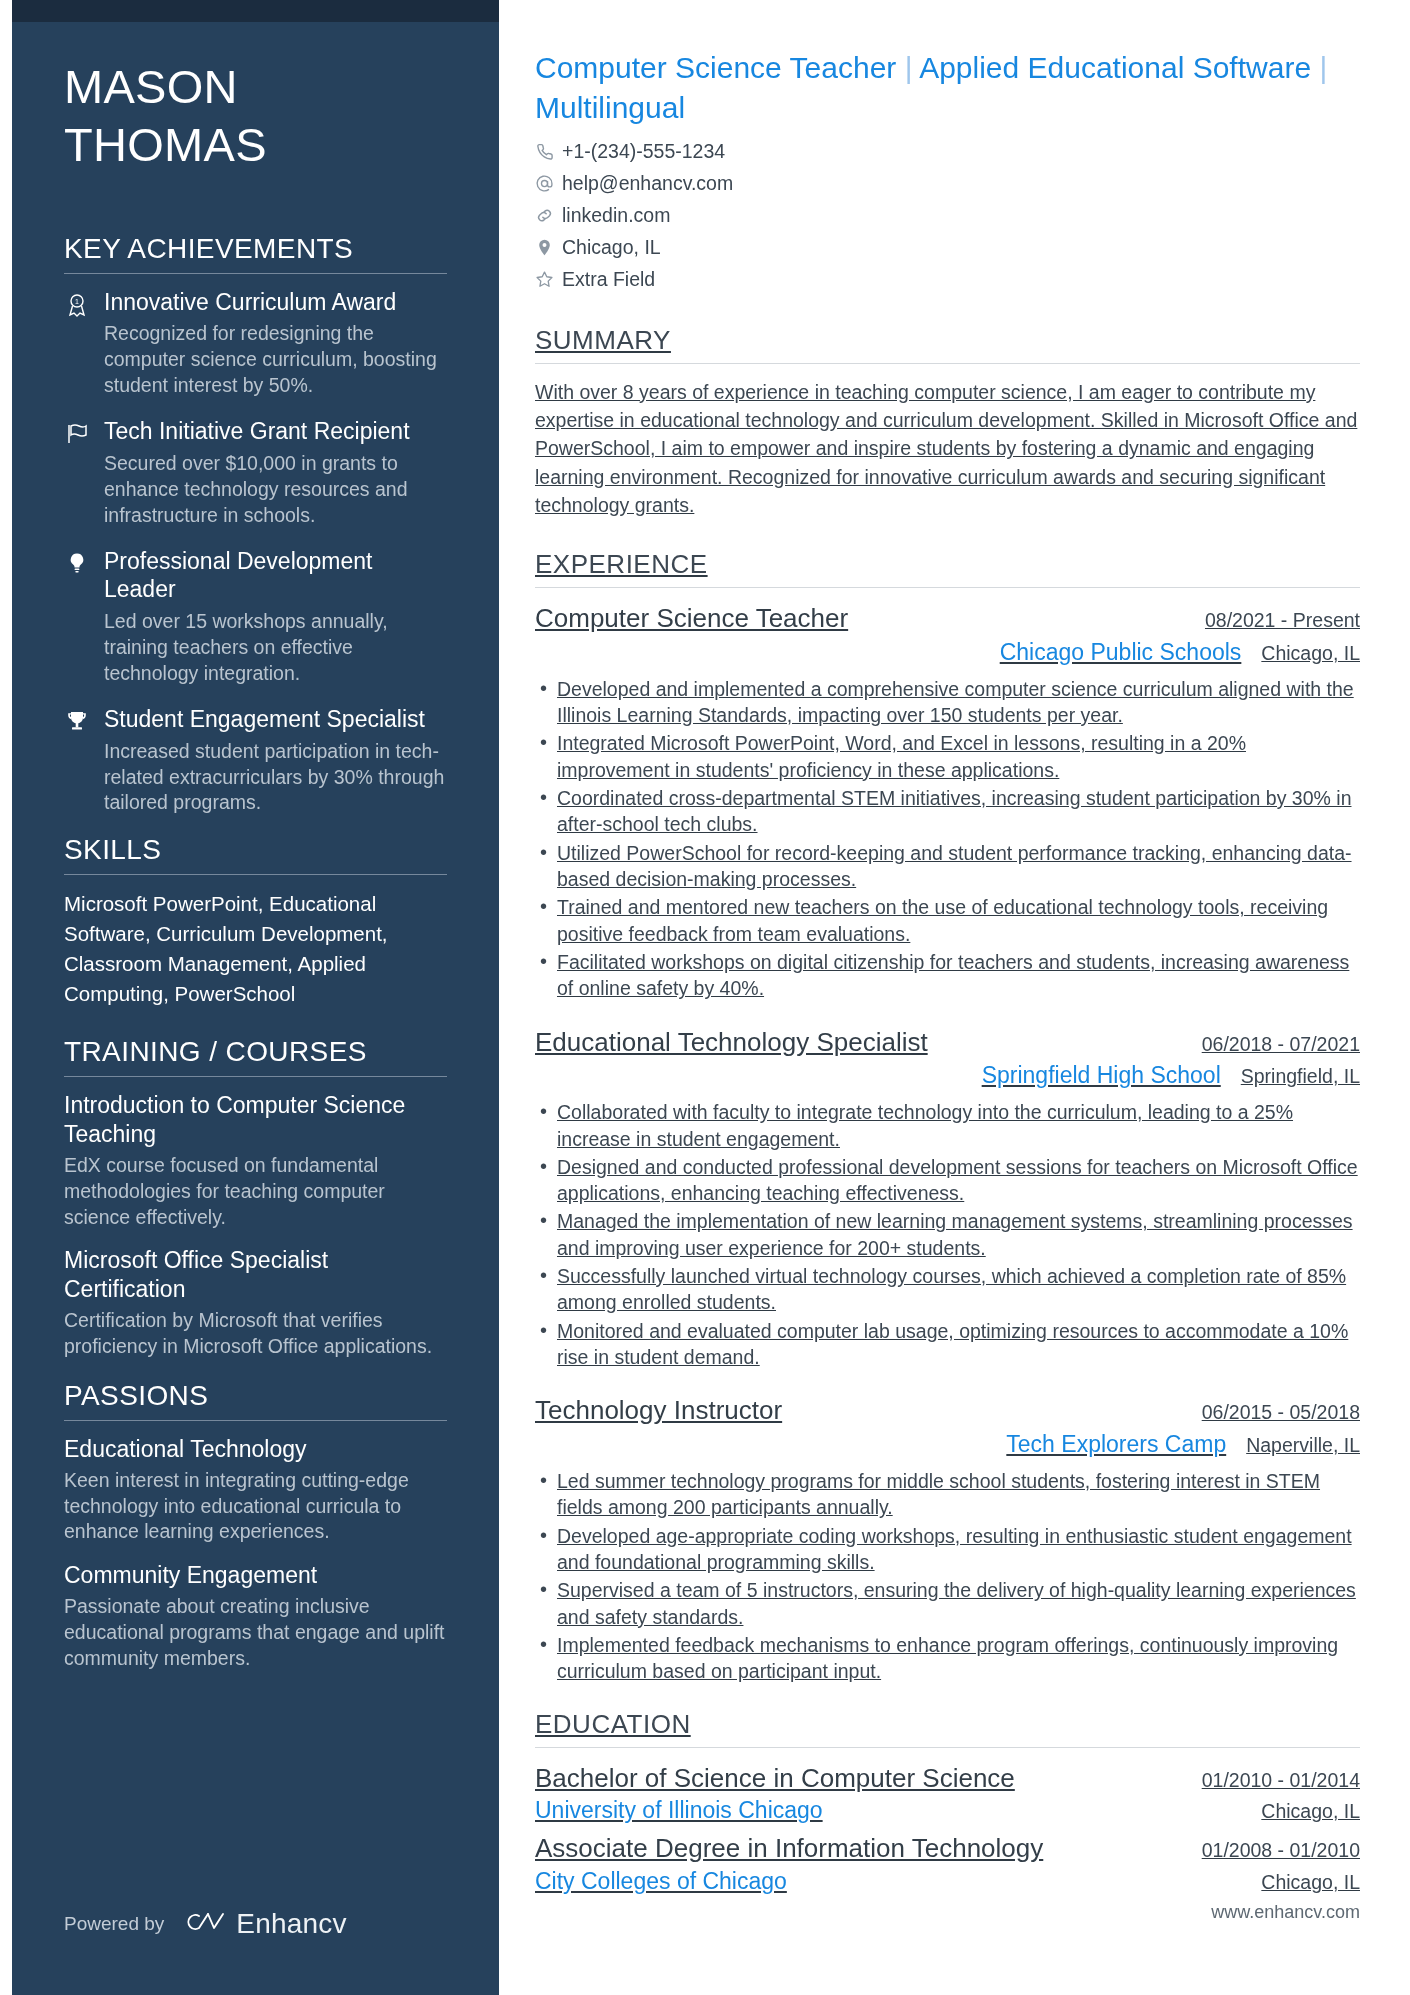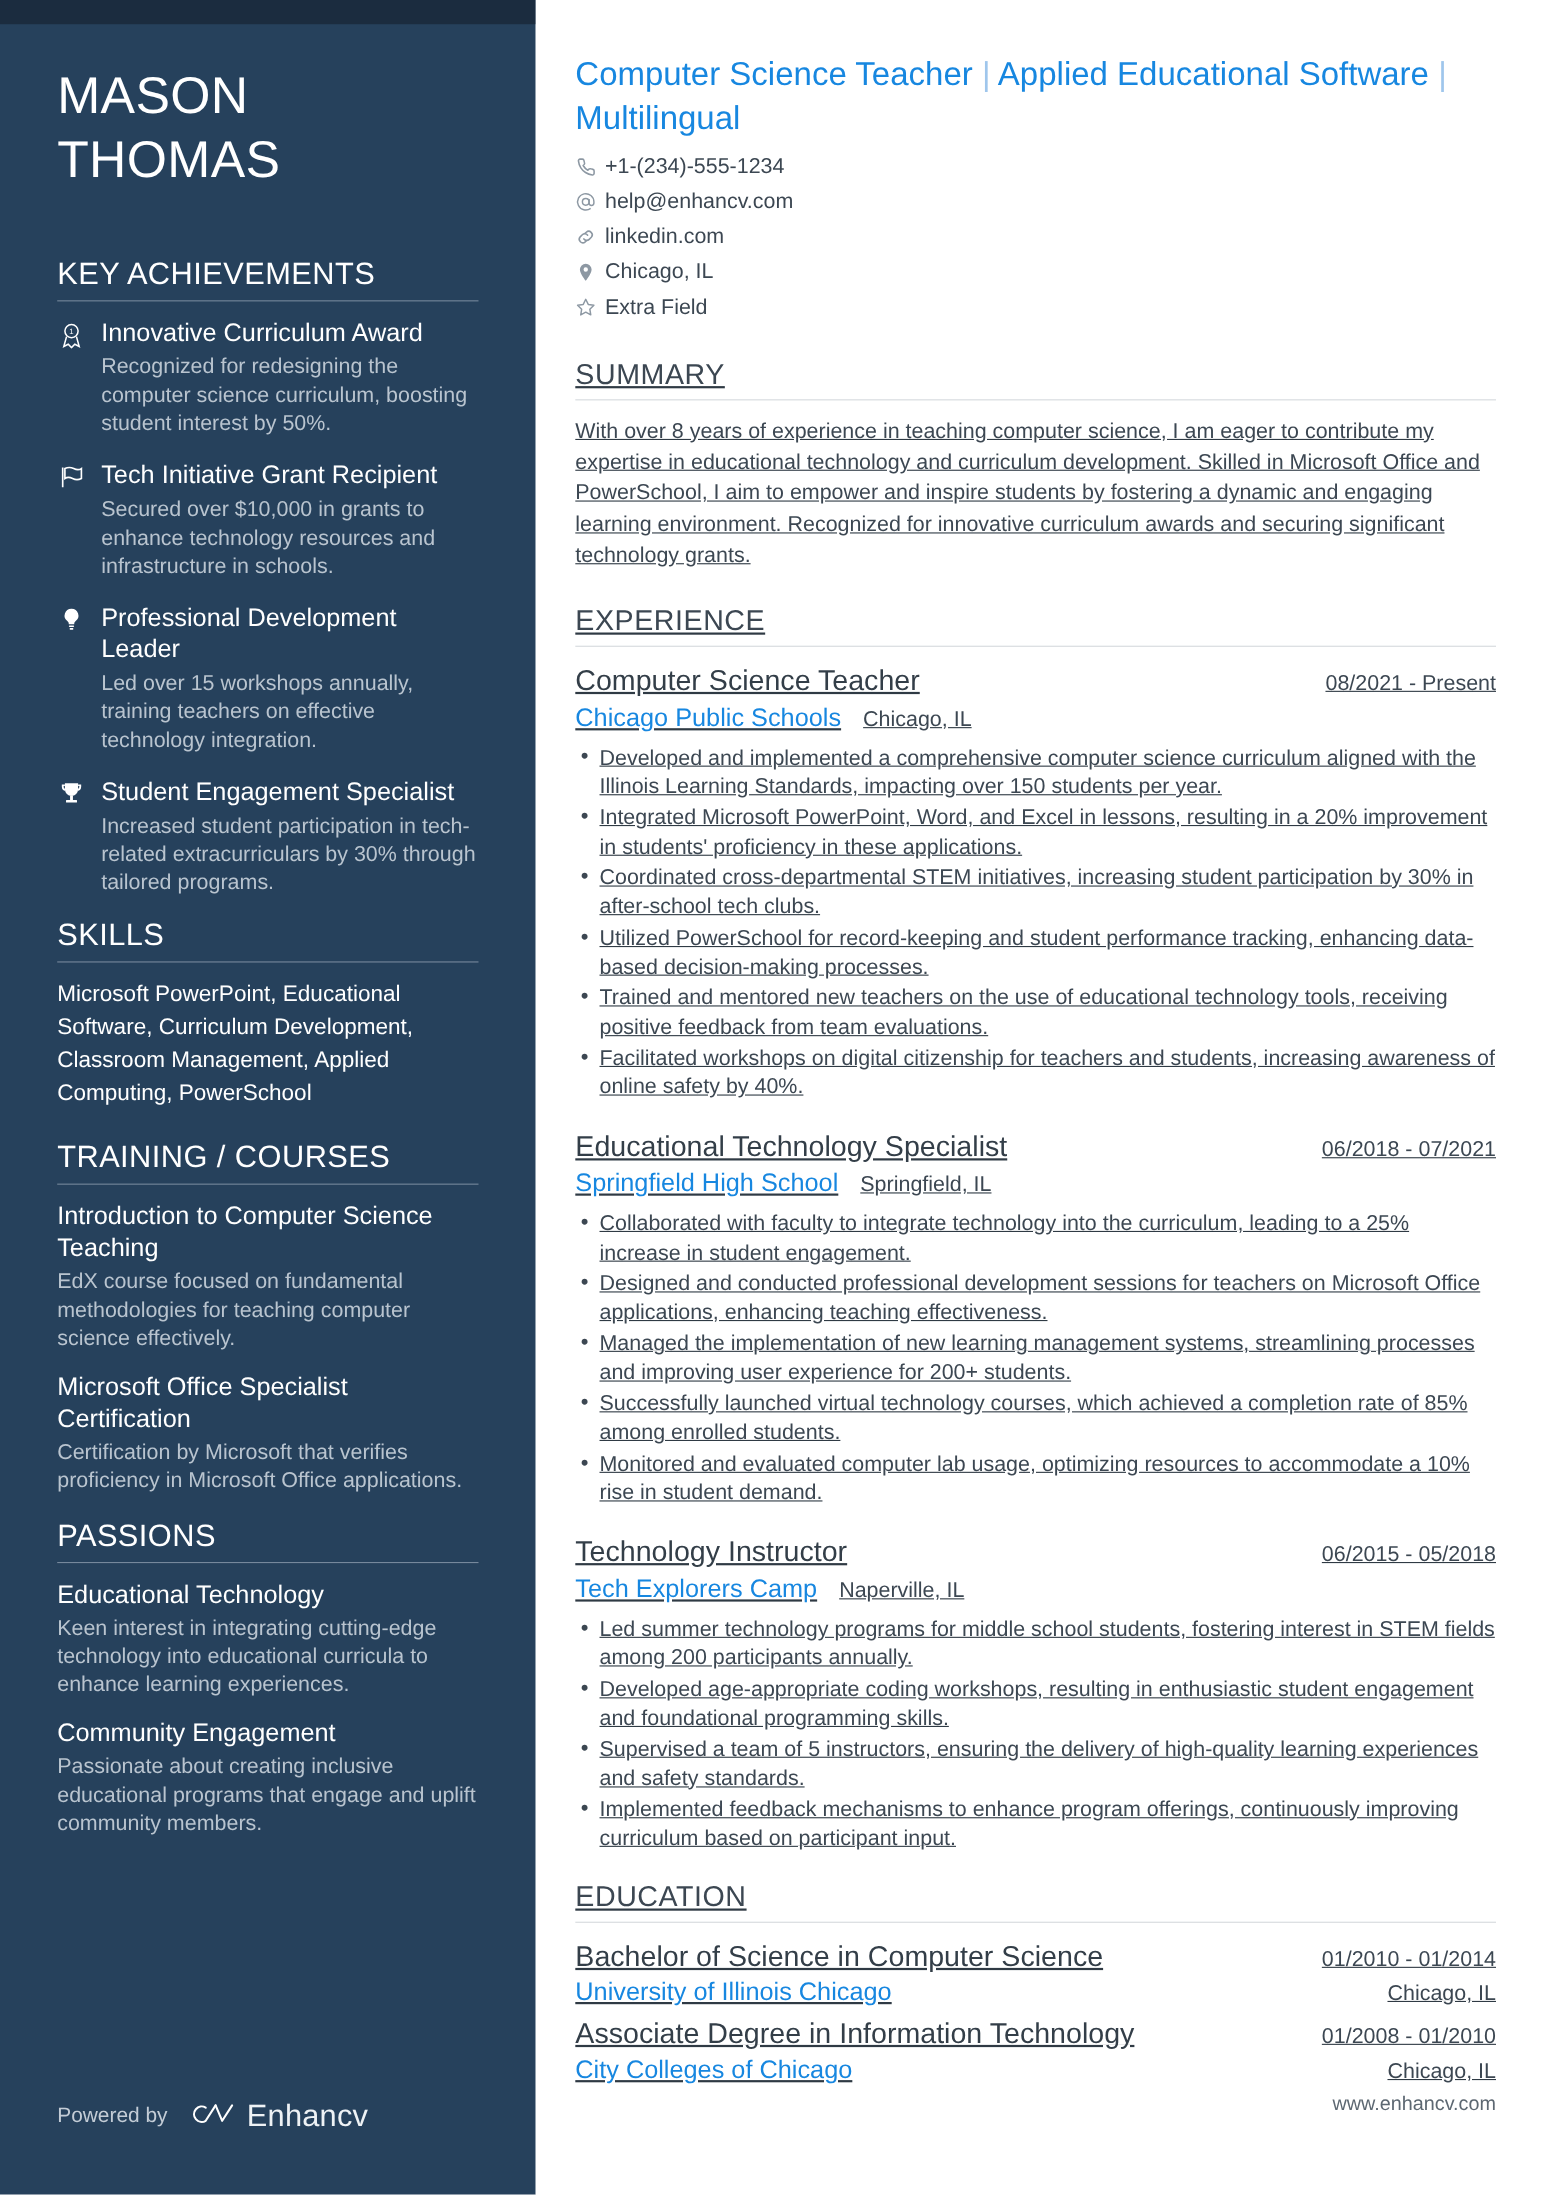--- a/index.html
+++ b/index.html
@@ -12,20 +12,21 @@
     overflow:hidden;
   }
   .page { display:flex; width:1410px; height:1995px; position:relative; }
 
   
   .sidebar {
     width:487px; flex:0 0 487px;
     background:#26415c;
     position:relative;
     padding:0 0 14px 0;
+    margin-left:12px;
   }
   .sidebar-topbar {
     position:absolute; top:0; left:0; right:0; height:22px;
     background:#1b2c3f;
   }
   .sb-inner { padding:58px 52px 0 52px; }
 
   .name-block { margin-bottom:58px; }
   .name-line {
     color:#ffffff; font-size:47px; line-height:1.24;
@@ -92,21 +93,21 @@
     font-weight:400; padding-bottom:7px;
   }
   .sec-rule { height:1px; background:#d5d9dd; margin-bottom:14px; }
 
   .summary-text { font-size:19.5px; line-height:1.45; color:#3c4752; margin-bottom:30px; }
 
   .job { margin-bottom:24px; }
   .job-row { display:flex; justify-content:space-between; align-items:baseline; gap:20px; }
   .job-title { font-size:26px; color:#333e48; font-weight:400; line-height:1.3; }
   .job-dates { font-size:19.5px; color:#3c4752; white-space:nowrap; }
-  .job-row2 { display:flex; justify-content:flex-start; align-items:baseline; gap:20px; margin-top:2px; }
+  .job-row2 { display:flex; justify-content:flex-end; align-items:baseline; gap:20px; margin-top:2px; }
   .job-company { font-size:23px; color:#1787e0; line-height:1.3; }
   .job-loc { font-size:19.5px; color:#3c4752; white-space:nowrap; }
 
   ul.bullets { list-style:none; margin-top:8px; }
   ul.bullets li {
     position:relative; padding-left:22px; margin-bottom:2px;
     font-size:19.5px; line-height:1.35; color:#3c4752;
   }
   ul.bullets li:before {
     content:"•"; position:absolute; left:5px; top:-1px; font-size:20px; color:#3c4752;

